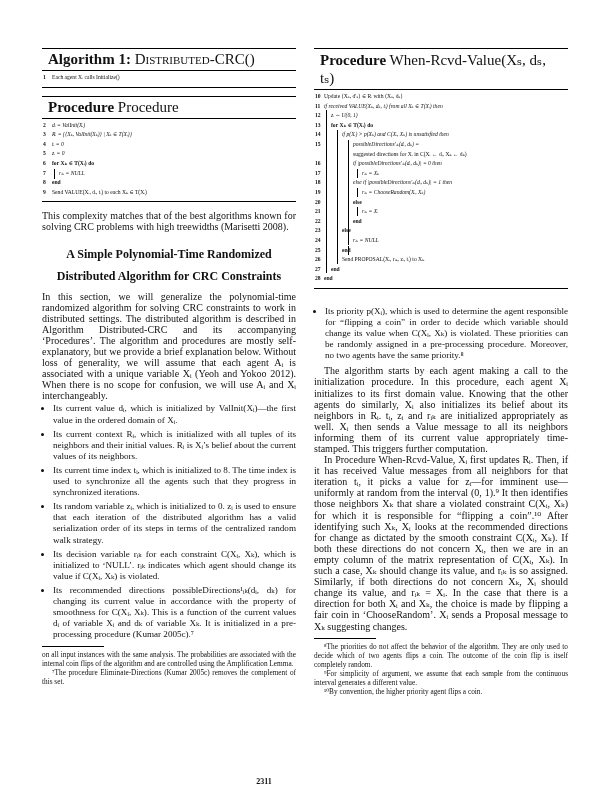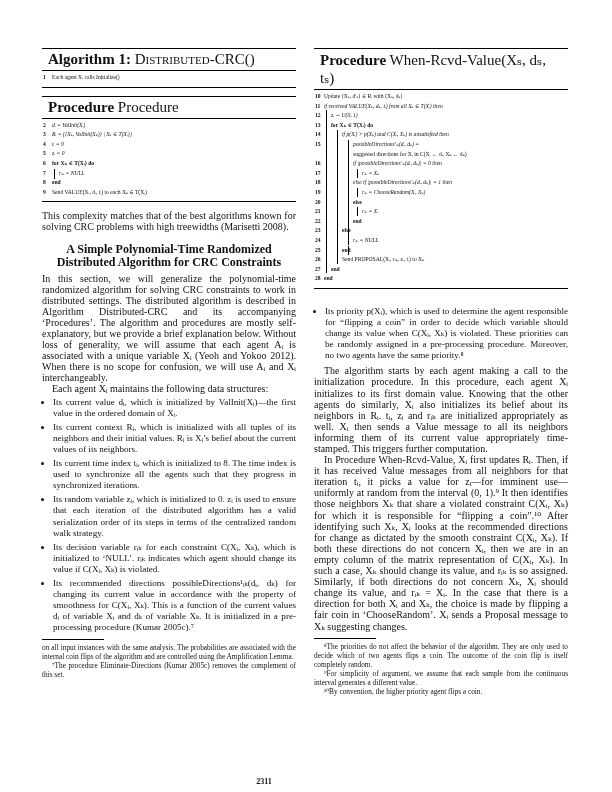--- a/index.html
+++ b/index.html
@@ -17,21 +17,21 @@
   .ln { width: 9px; text-align: left; font-weight: bold; padding-left: 1px; flex: none; }
   .code { position: relative; }
   .ind1 { padding-left: 7px; } .ind2 { padding-left: 18px; } .ind3 { padding-left: 29px; }
   .ind4 { padding-left: 38px; }
   .kw { font-weight: bold; }
   .it { font-style: italic; }
   .vbar { position: absolute; width: 1px; background: #000; }
 
   .para { font-size: 10px; line-height: 11.1px; text-align: justify; margin: 0; }
   .indent { text-indent: 10px; }
-  h2.sec { font-size: 12px; font-weight: bold; text-align: center; line-height: 13px; margin: 10px 0 4px 0; }
+  h2.sec { font-size: 12px; font-weight: bold; text-align: center; line-height: 22px; margin: 10px 0 4px 0; }
   ul.bul { margin: 2px 0 0 0; padding: 0 0 0 11px; }
   ul.bul li { font-size: 9.1px; line-height: 11.1px; text-align: justify; margin-bottom: 3px; }
   .fnrule { width: 62px; border-top: 0.8px solid #000; margin: 6px 0 3px 0; }
   .fn { font-size: 7.3px; line-height: 9px; text-align: justify; margin: 0; }
   .fn.ind { text-indent: 10px; }
   .pagenum { position: absolute; top: 777px; left: 0; width: 528px; text-align: center; font-size: 8px; font-weight: bold; }
 </style>
 </head>
 <body>
 
@@ -90,21 +90,20 @@
         </div>
       <div class="vbar" style="left:12px; top:50px; height:10px;"></div>
     </div>
   </div>
 
   <p class="para">This complexity matches that of the best algorithms known for solving CRC problems with high treewidths (Marisetti 2008).</p>
 
   <h2 class="sec">A Simple Polynomial-Time Randomized Distributed Algorithm for CRC Constraints</h2>
 
   <p class="para">In this section, we will generalize the polynomial-time randomized algorithm for solving CRC constraints to work in distributed settings. The distributed algorithm is described in Algorithm Distributed-CRC and its accompanying ‘Procedures’. The algorithm and procedures are mostly self-explanatory, but we provide a brief explanation below. Without loss of generality, we will assume that each agent Aᵢ is associated with a unique variable Xᵢ (Yeoh and Yokoo 2012). When there is no scope for confusion, we will use Aᵢ and Xᵢ interchangeably.</p>
-  <p class="para indent">Each agent Xᵢ maintains the following data structures:</p>
 
   <ul class="bul">
     <li>Its current value dᵢ, which is initialized by ValInit(Xᵢ)—the first value in the ordered domain of Xᵢ.</li>
     <li>Its current context Rᵢ, which is initialized with all tuples of its neighbors and their initial values. Rᵢ is Xᵢ’s belief about the current values of its neighbors.</li>
     <li>Its current time index tᵢ, which is initialized to 8. The time index is used to synchronize all the agents such that they progress in synchronized iterations.</li>
     <li>Its random variable zᵢ, which is initialized to 0. zᵢ is used to ensure that each iteration of the distributed algorithm has a valid serialization order of its steps in terms of the centralized random walk strategy.</li>
     <li>Its decision variable rᵢₖ for each constraint C(Xᵢ, Xₖ), which is initialized to ‘NULL’. rᵢₖ indicates which agent should change its value if C(Xᵢ, Xₖ) is violated.</li>
     <li>Its recommended directions possibleDirections¹ᵢₖ(dᵢ, dₖ) for changing its current value in accordance with the property of smoothness for C(Xᵢ, Xₖ). This is a function of the current values dᵢ of variable Xᵢ and dₖ of variable Xₖ. It is initialized in a pre-processing procedure (Kumar 2005c).⁷</li>
   </ul>
 

